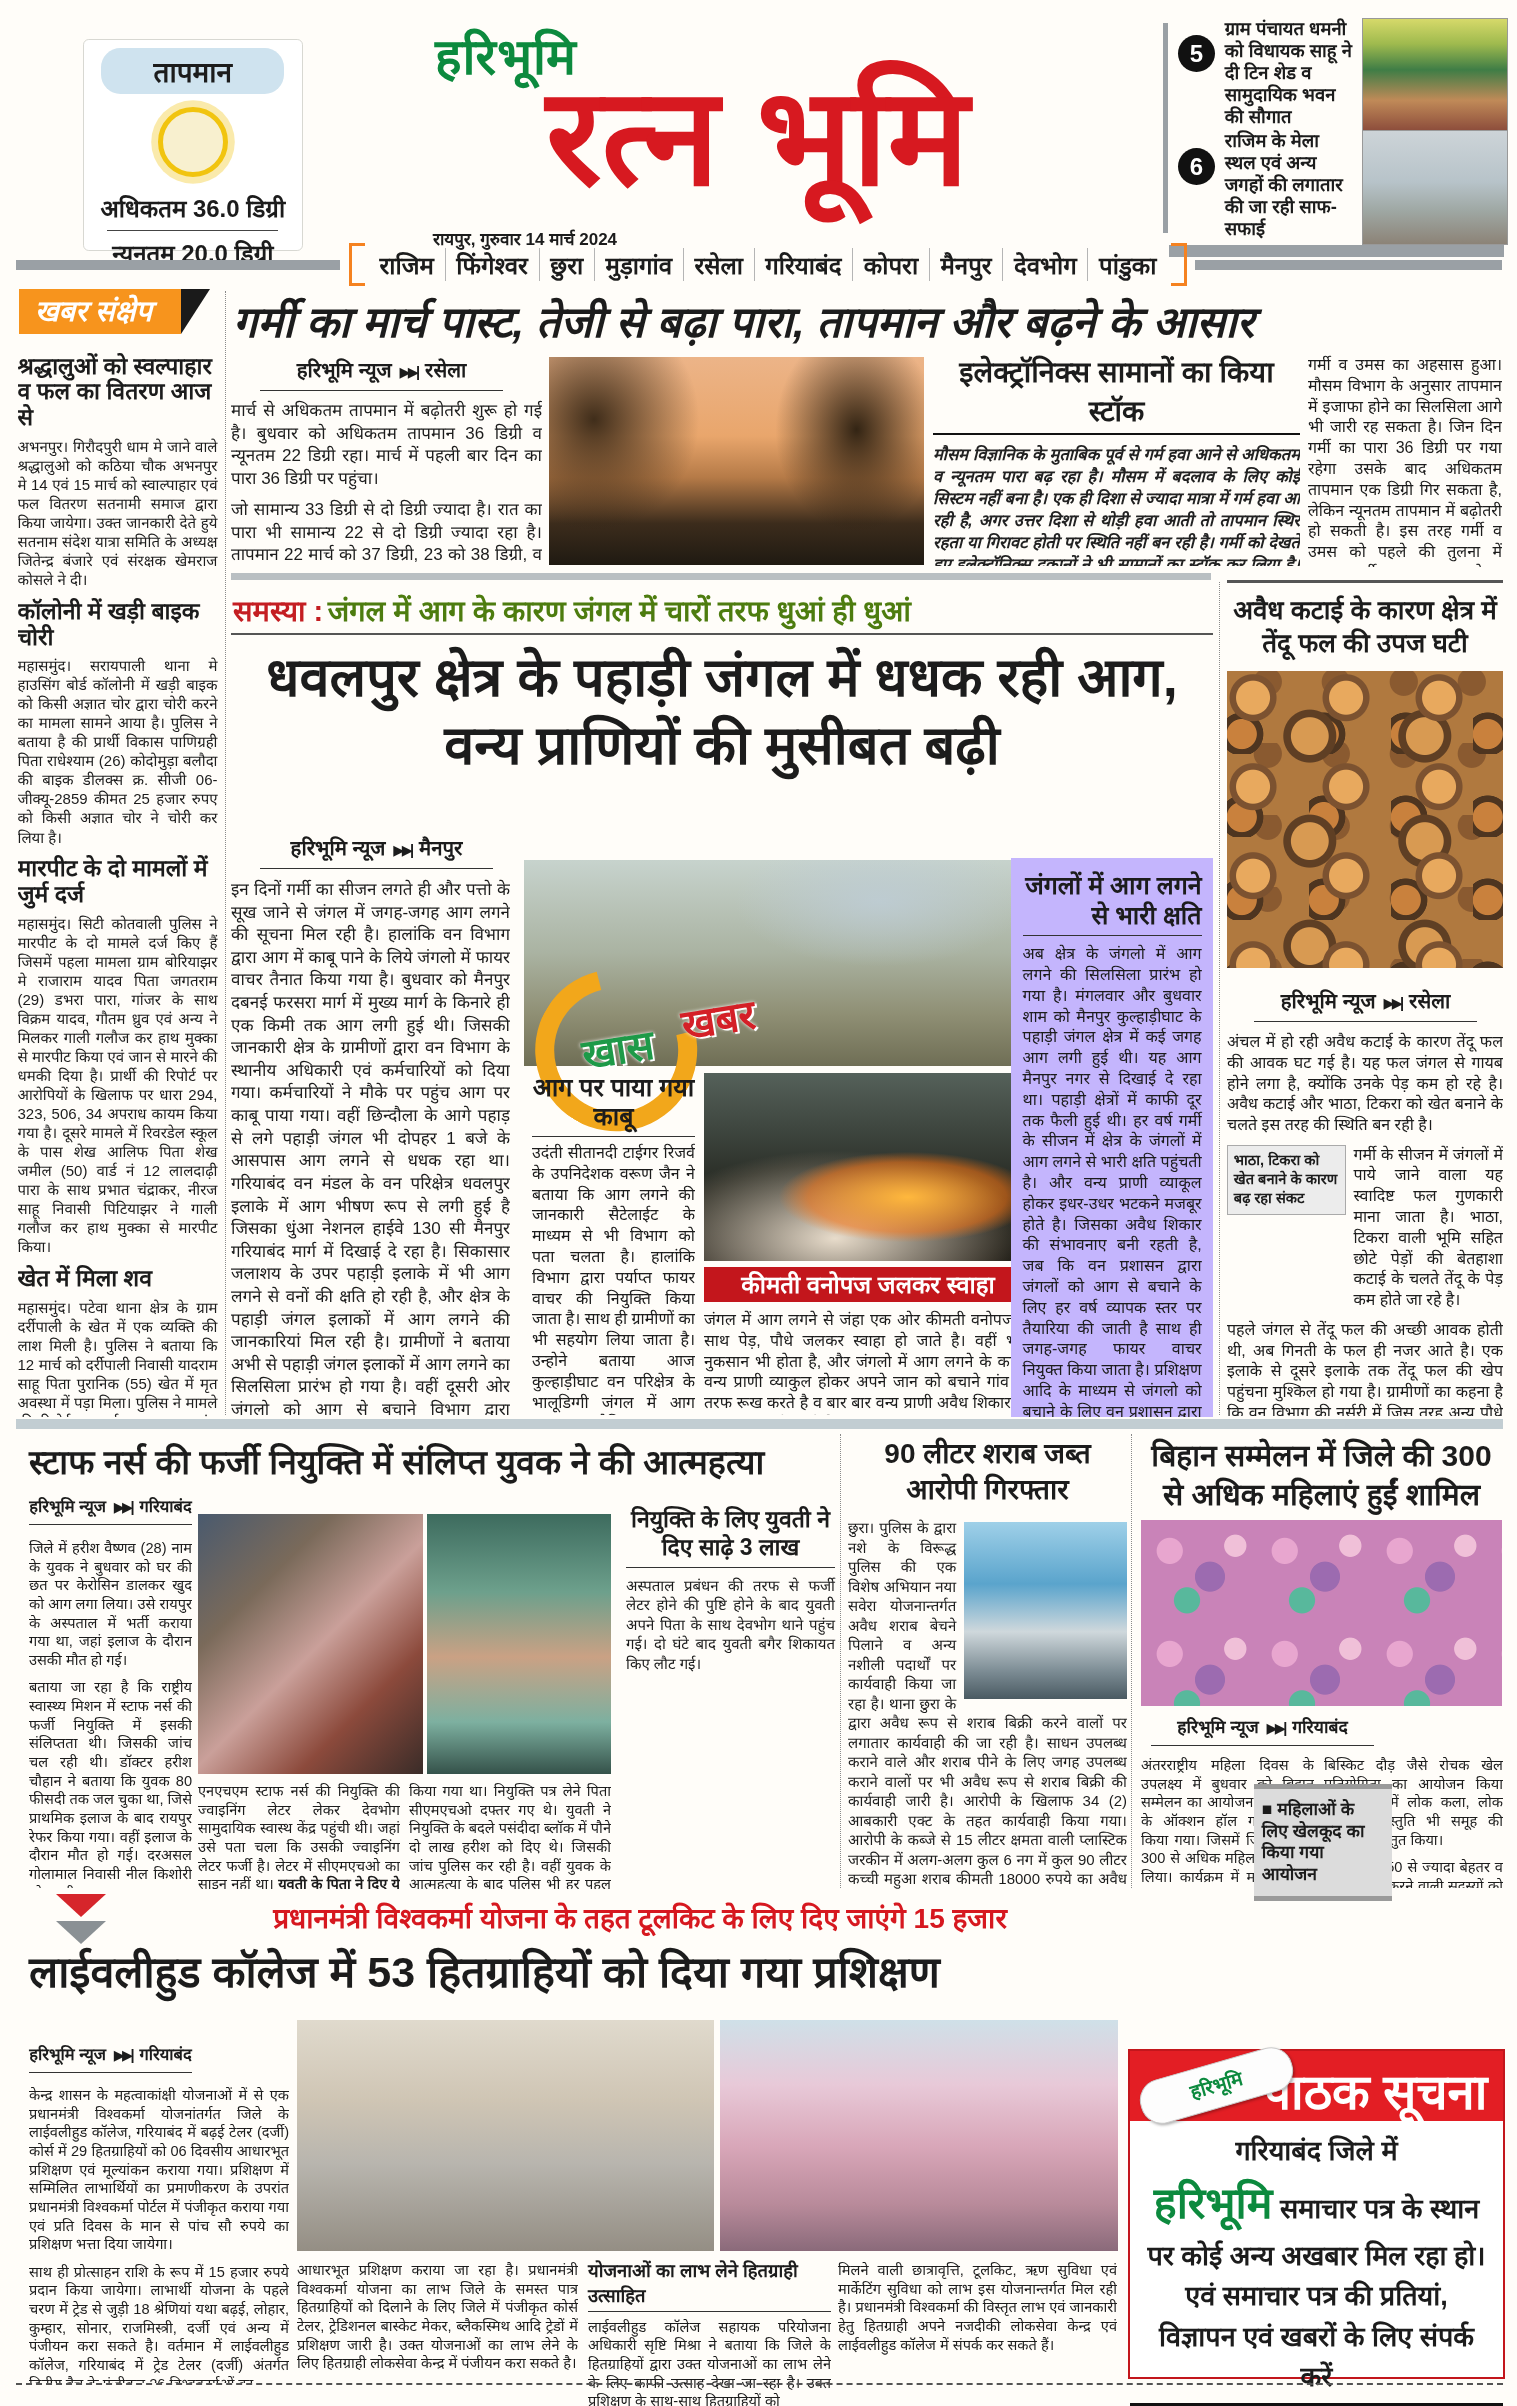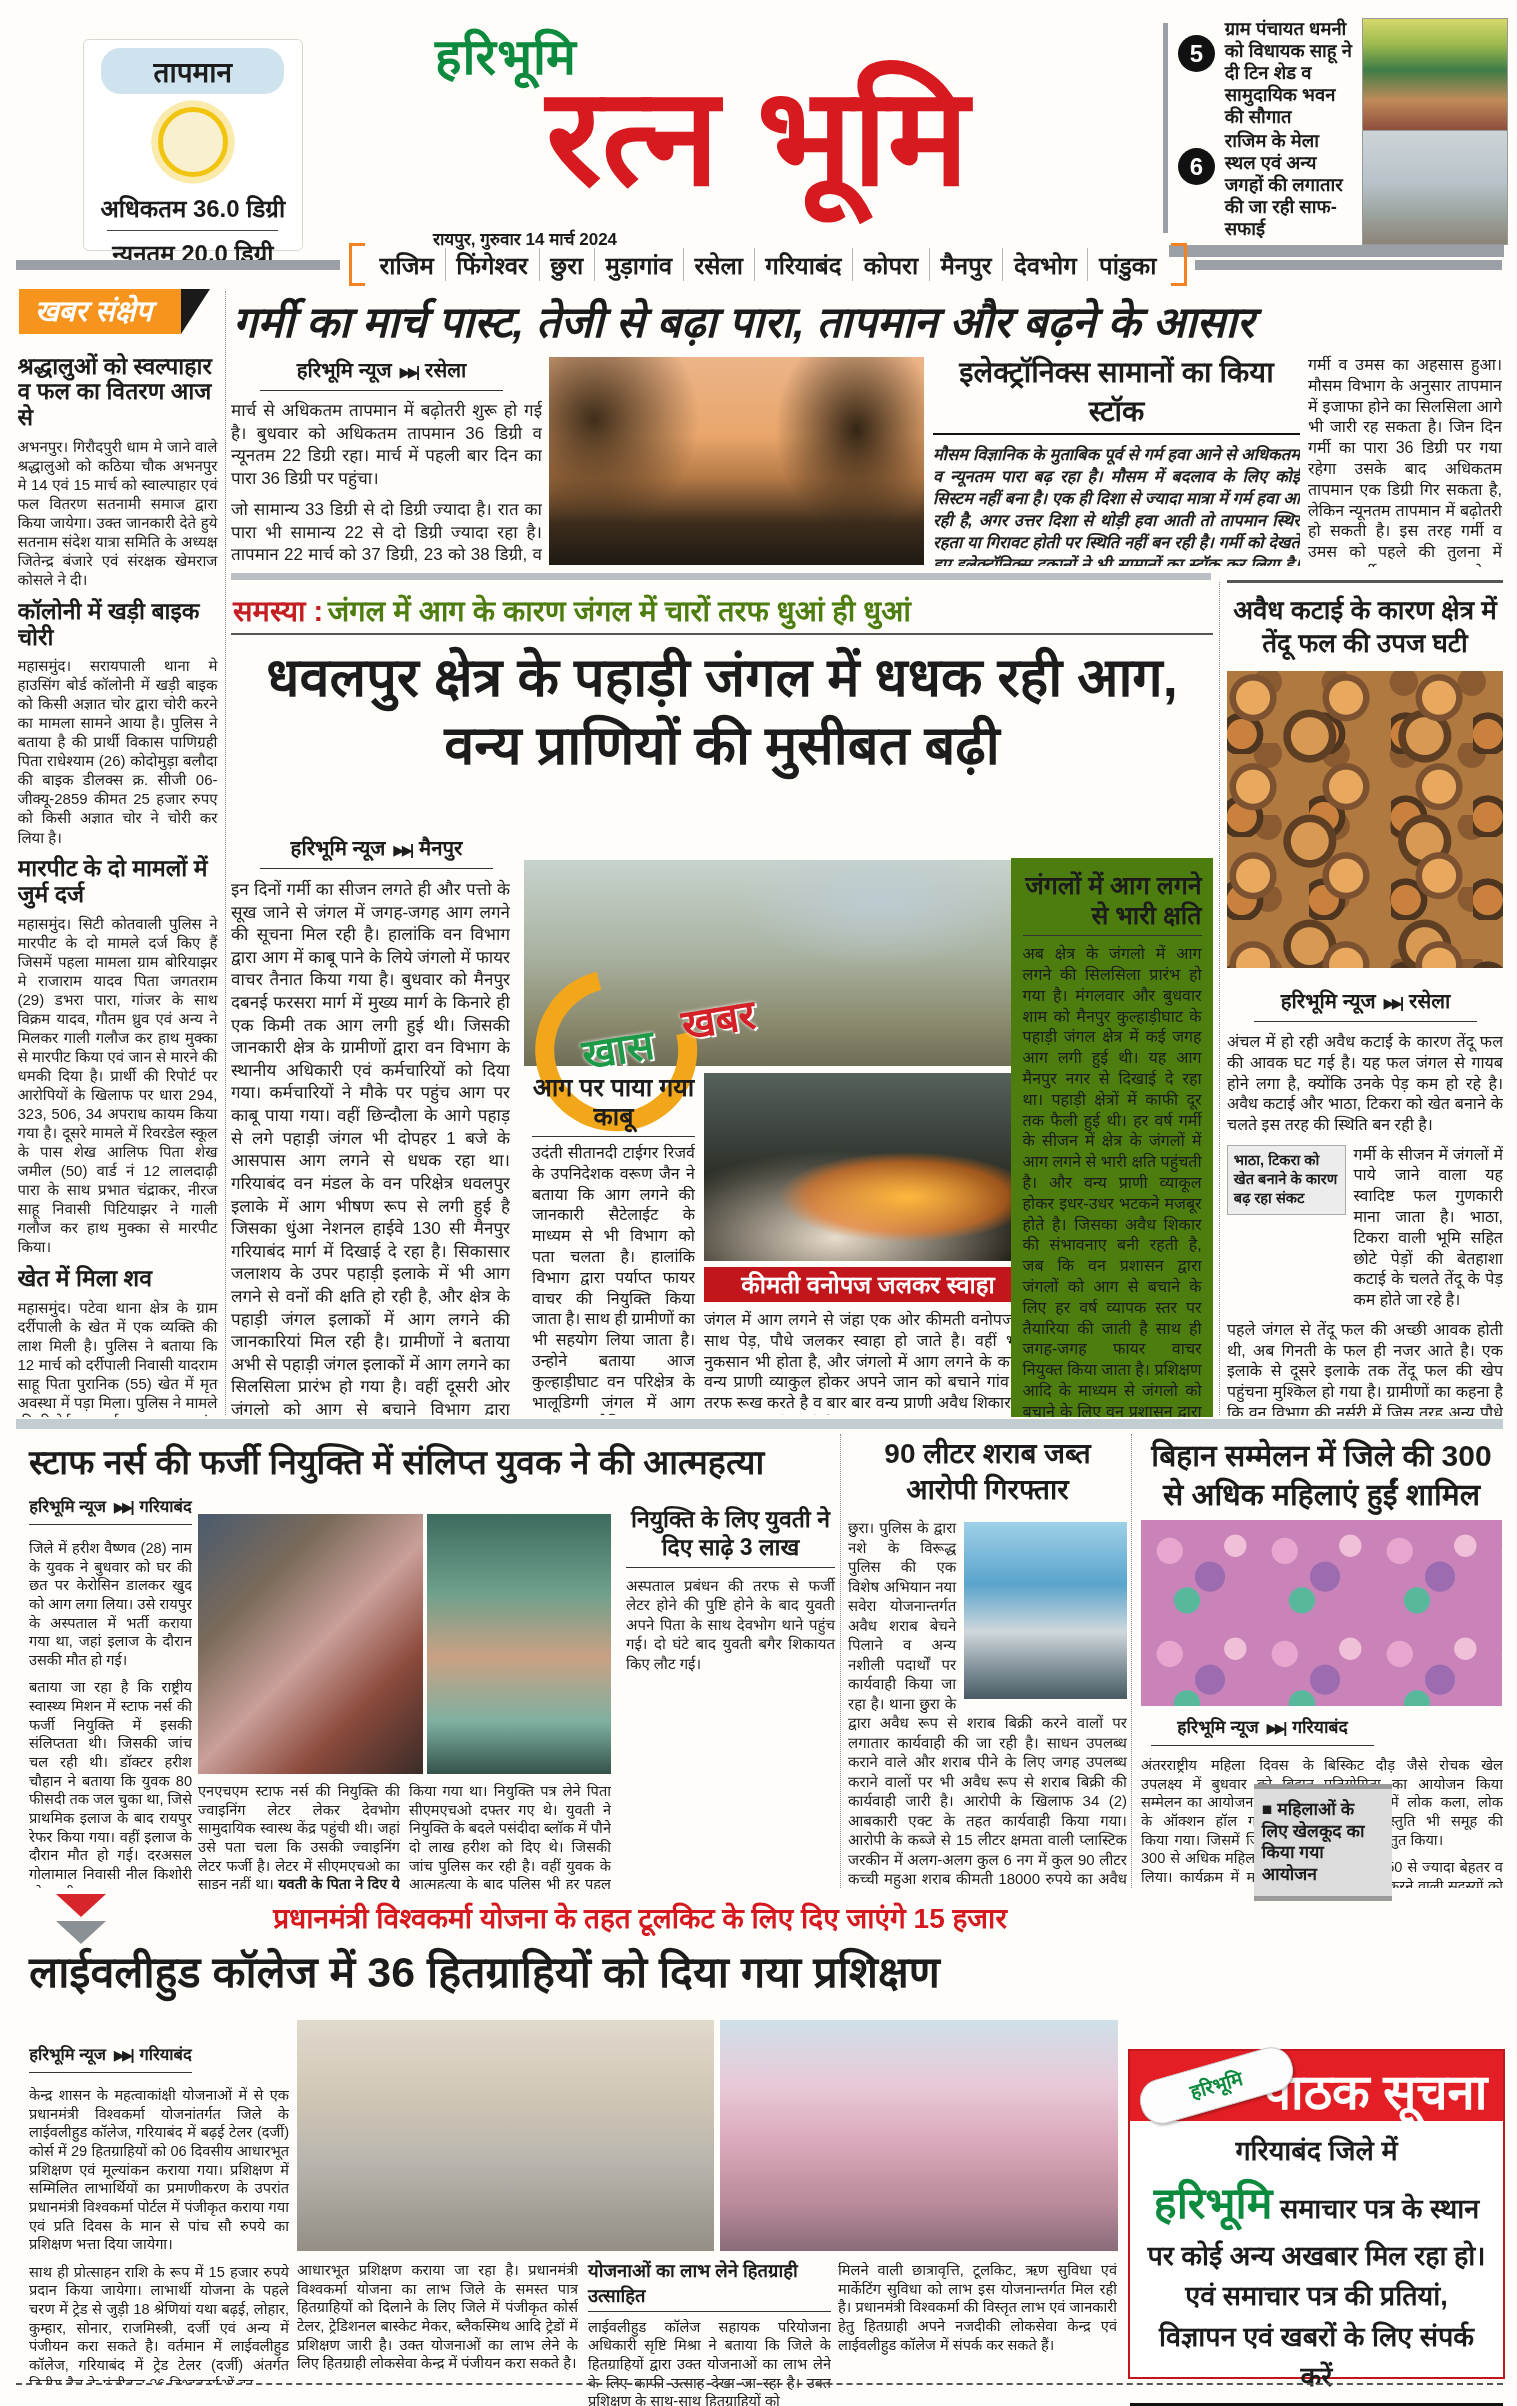--- a/index.html
+++ b/index.html
@@ -49,21 +49,21 @@
   .ws-headline{font-weight:bold;font-style:italic;font-size:43px;white-space:nowrap;}
   .body-txt{font-size:17px;line-height:1.33;}
   .small-txt{font-size:16px;line-height:1.3;}
   .ebox-title{font-weight:bold;font-size:29px;text-align:center;border-bottom:2.9px solid #111;padding-bottom:3.9px;margin-bottom:7.8px;}
   .ebox-body{font-style:italic;font-weight:bold;font-size:16.5px;line-height:1.34;text-align:justify;color:#222;}
   .kicker-label{color:#c41e22;font-weight:bold;font-size:29px;}
   .kicker-text{color:#4d7c0f;font-weight:bold;font-size:29px;}
   .fire-headline{font-weight:bold;font-size:54px;line-height:1.25;text-align:center;}
   .subhead{font-weight:bold;font-size:25px;line-height:1.15;border-bottom:1.9px solid #333;padding-bottom:5.8px;}
   .cap-bar{background:#c3161c;color:#fff;font-weight:bold;font-size:24px;text-align:center;line-height:35px;}
-  .sidebox{background:#4d7c0f;padding:11.6px 11.6px;}
+  .sidebox{background:#c4b5fd;padding:11.6px 11.6px;}
   .sidebox-title{font-weight:bold;font-size:25px;text-align:right;line-height:1.2;border-bottom:1.9px solid #333;padding-bottom:5.8px;margin-bottom:7.8px;}
   .stamp{transform:rotate(-9deg);}
   .stamp::before{content:"";position:absolute;left:-5.8px;top:-3.9px;width:124px;height:124px;border:19.4px solid #f2a71b;
                  border-radius:50%;border-top-color:transparent;transform:rotate(40deg);}
   .stamp .s1{color:#1d9a48;}
   .stamp .s2{color:#d42027;}
   .stamp span{font-weight:bold;font-size:41px;text-shadow:0 0 3.9px #fff,1.9px 1.9px 0 #fff;}
   .inset-gray{background:#dcdcdc;border-top:5.8px solid #9a9a9a;border-bottom:5.8px solid #9a9a9a;
               font-weight:bold;font-size:17.5px;line-height:1.25;padding:9.7px 7.8px;}
   .inset-tendu{background:#ececec;border:1px solid #aaa;font-weight:bold;font-size:14.6px;line-height:1.3;padding:5.8px;}
@@ -312,21 +312,21 @@
   <div class="abs inset-gray" style="left:1254px;top:1784px;width:122px;">
     <span>■</span>
     <span>महिलाओं के लिए खेलकूद का किया गया आयोजन</span>
   </div>
 
   <div class="abs chev" style="left:56px;top:1894px;">
       <i class="c1"></i>
       <i class="c2"></i>
     </div>
   <div class="abs strip-red" style="left:155px;top:1898px;width:970px;">प्रधानमंत्री विश्वकर्मा योजना के तहत टूलकिट के लिए दिए जाएंगे 15 हजार</div>
-  <div class="abs tk-headline" style="left:29px;top:1941px;width:1087px;">लाईवलीहुड कॉलेज में 36 हितग्राहियों को दिया गया प्रशिक्षण</div>
+  <div class="abs tk-headline" style="left:29px;top:1941px;width:1087px;">लाईवलीहुड कॉलेज में 53 हितग्राहियों को दिया गया प्रशिक्षण</div>
   <div class="abs" style="left:29px;top:2042px;width:163px;">
     <div class="byline" style="font-size:16.5px;">
       <span>हरिभूमि न्यूज</span>
       <span class="tri">▶▶|</span>
       <span>गरियाबंद</span>
     </div>
   </div>
   <div class="abs just hide-over" style="left:29px;top:2086px;width:260px;height:297px;font-size:14.6px;line-height:1.28;">
     <p>केन्द्र शासन के महत्वाकांक्षी योजनाओं में से एक प्रधानमंत्री विश्वकर्मा योजनांतर्गत जिले के लाईवलीहुड कॉलेज, गरियाबंद में बढ़ई टेलर (दर्जी) कोर्स में 29 हितग्राहियों को 06 दिवसीय आधारभूत प्रशिक्षण एवं मूल्यांकन कराया गया। प्रशिक्षण में सम्मिलित लाभार्थियों का प्रमाणीकरण के उपरांत प्रधानमंत्री विश्वकर्मा पोर्टल में पंजीकृत कराया गया एवं प्रति दिवस के मान से पांच सौ रुपये का प्रशिक्षण भत्ता दिया जायेगा।</p>
     <p>साथ ही प्रोत्साहन राशि के रूप में 15 हजार रुपये प्रदान किया जायेगा। लाभार्थी योजना के पहले चरण में ट्रेड से जुड़ी 18 श्रेणियां यथा बढ़ई, लोहार, कुम्हार, सोनार, राजमिस्त्री, दर्जी एवं अन्य में पंजीयन करा सकते है। वर्तमान में लाईवलीहुड कॉलेज, गरियाबंद में ट्रेड टेलर (दर्जी) अंतर्गत द्वितीय बैच के पंजीकृत 26 विश्वकर्माओं का</p>

